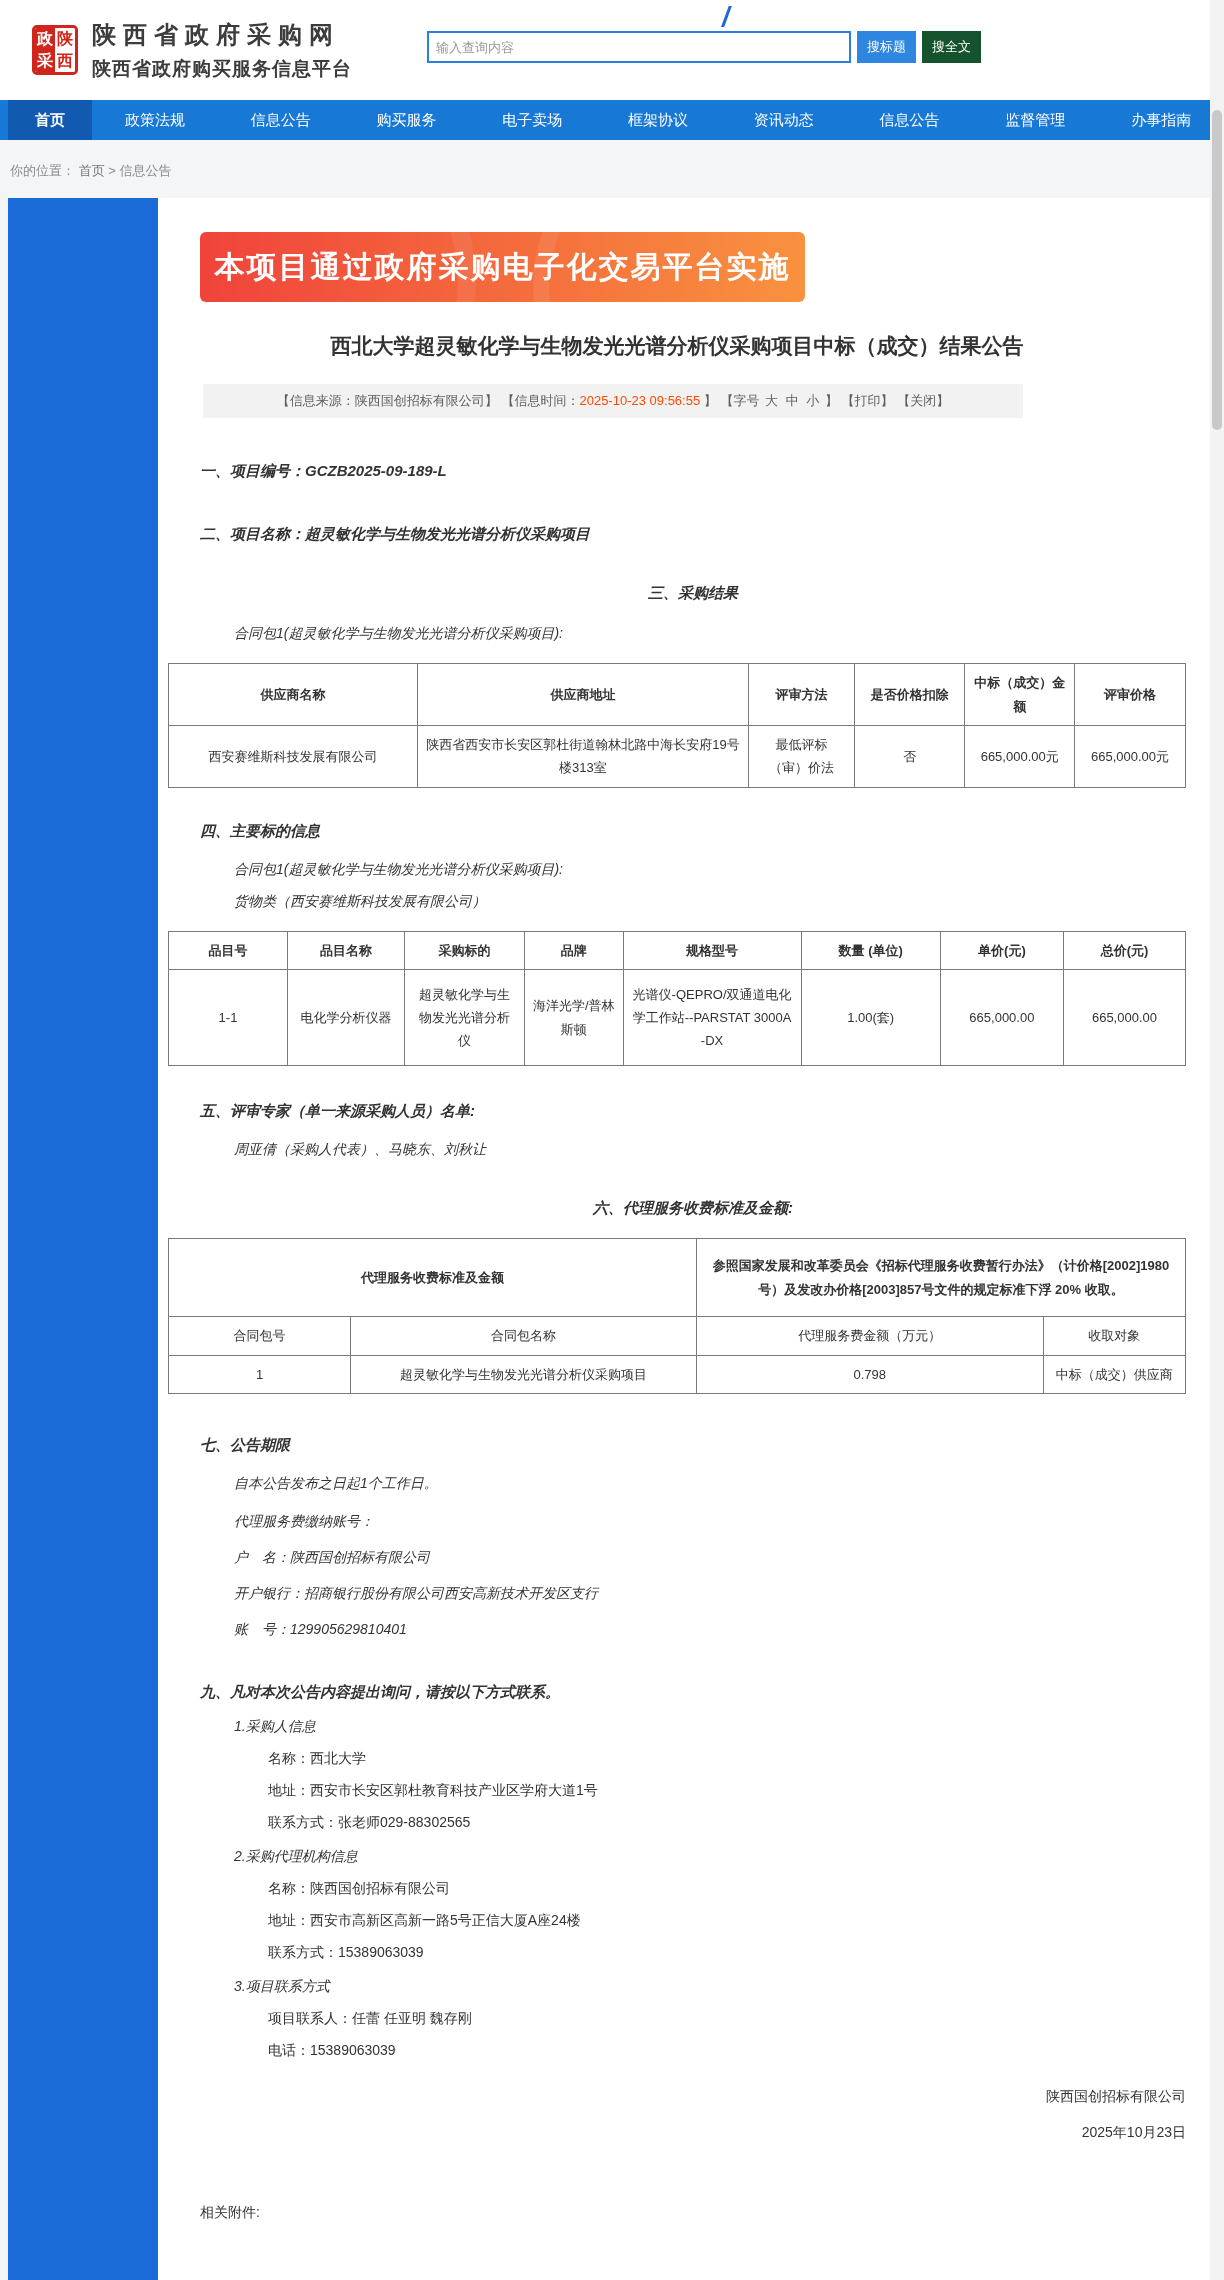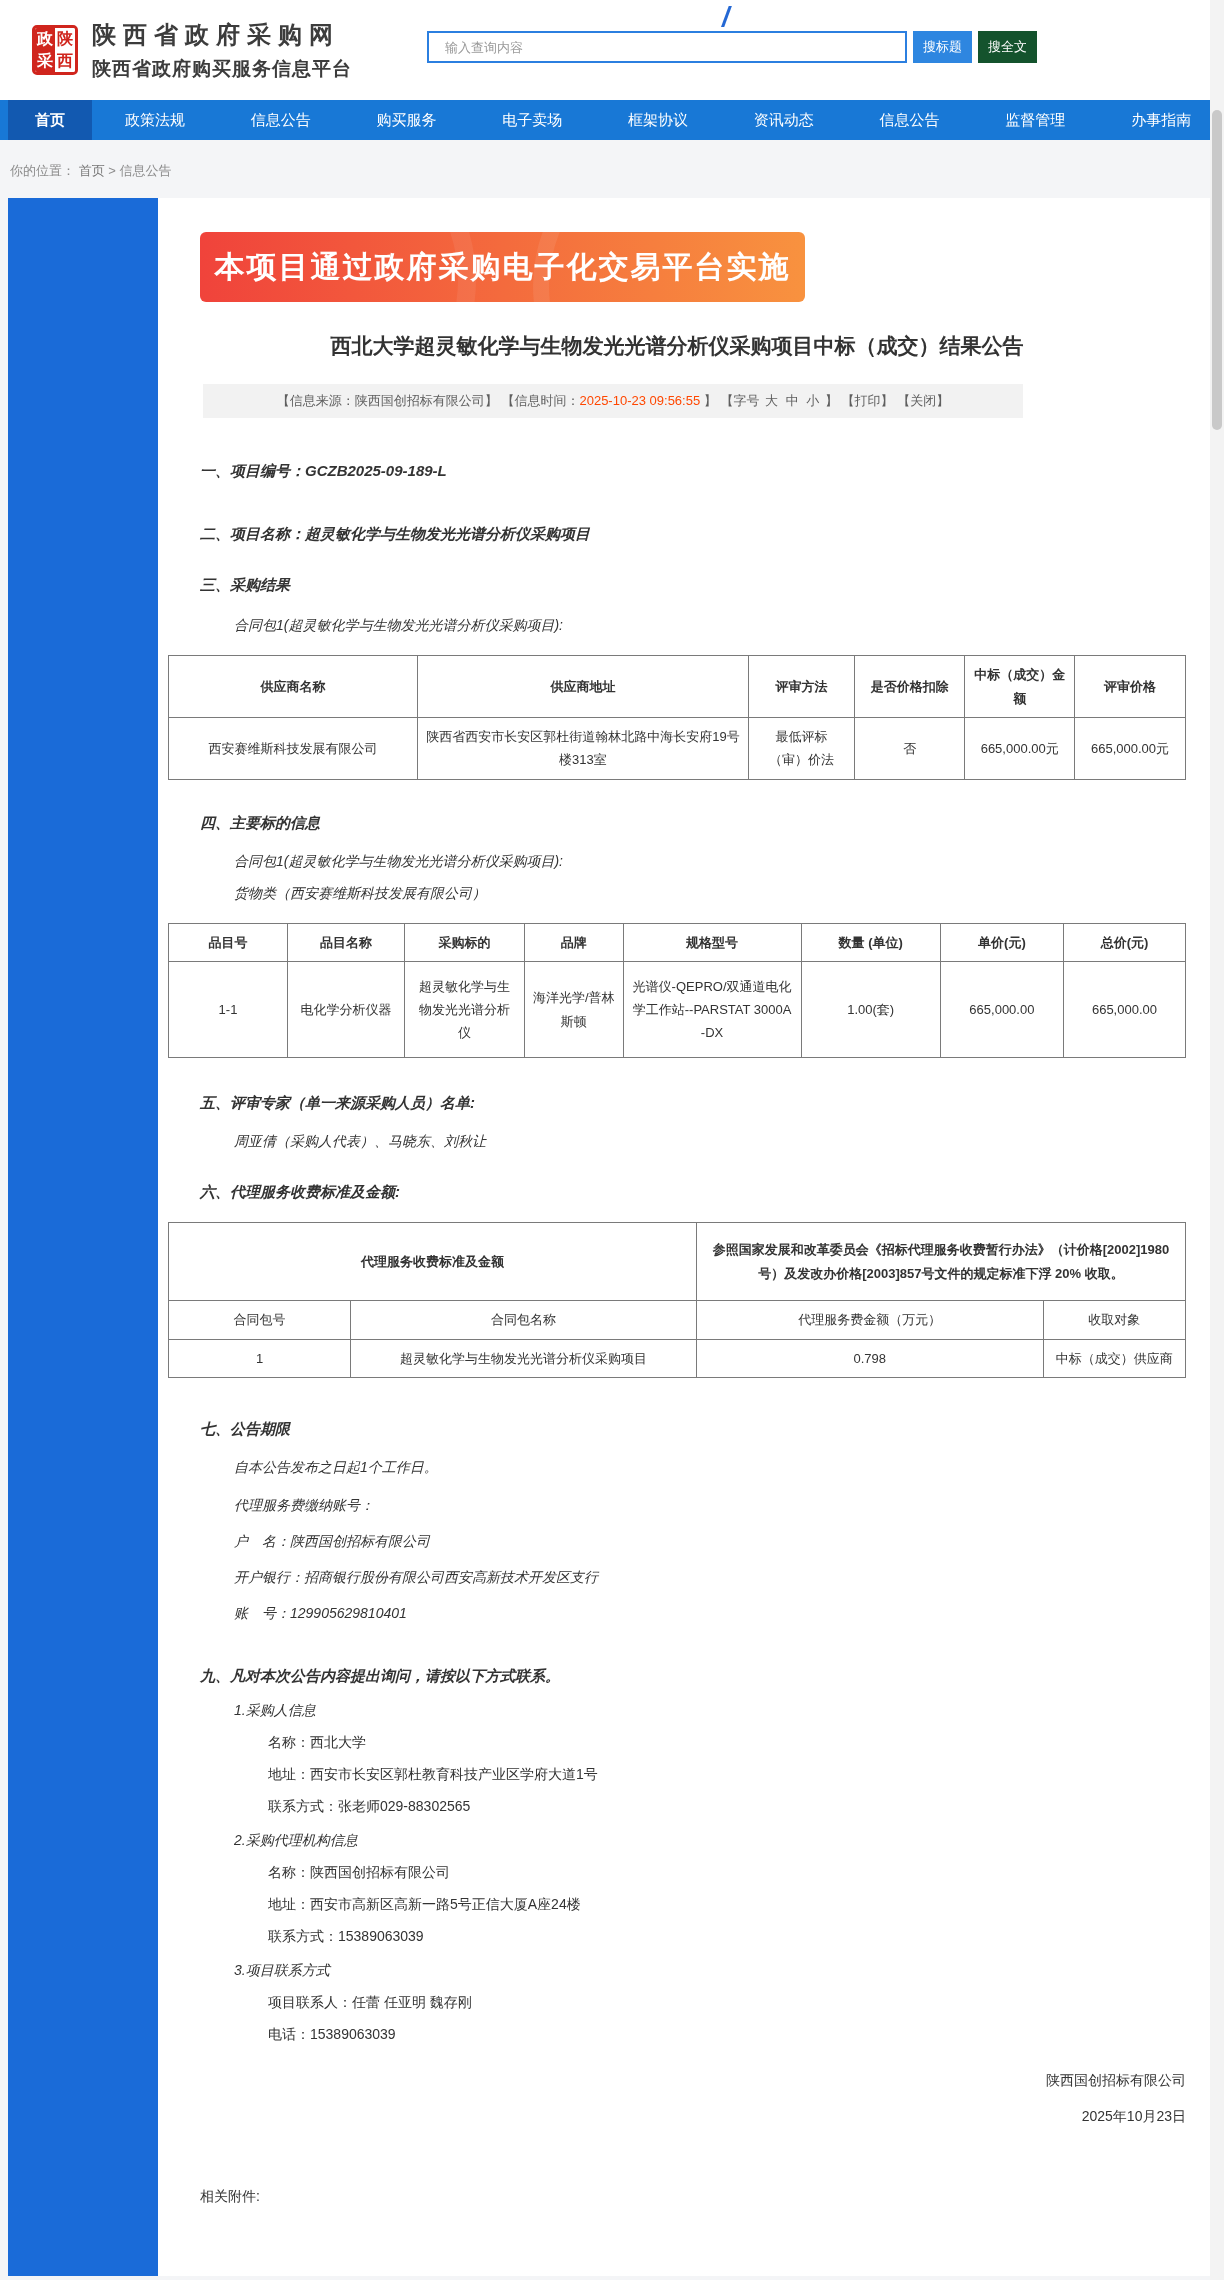--- a/index.html
+++ b/index.html
@@ -13,21 +13,21 @@
   .top-header { height:100px; position:relative; display:flex; align-items:center; padding-left:32px; background:#fff; }
   .logo-seal { width:46px; height:50px; border:3px solid #d0251d; border-radius:5px; display:grid;
                grid-template-columns:1fr 1fr; overflow:hidden; background:#fff; flex:0 0 auto; }
   .seal-cell { display:flex; align-items:center; justify-content:center; font-weight:bold; font-size:16px; line-height:1; }
   .seal-red   { background:#d0251d; color:#fff; }
   .seal-white { background:#fff; color:#d0251d; }
   .site-titles { margin-left:14px; }
   .site-title { font-size:24px; font-weight:bold; color:#3c3c3c; letter-spacing:7px; }
   .site-subtitle { font-size:19px; font-weight:bold; color:#3c3c3c; margin-top:5px; letter-spacing:1px; }
   .search-area { position:absolute; left:427px; top:31px; display:flex; align-items:center; }
-  .search-input { width:480px; height:32px; border:2px solid #2b7fe0; padding:0 16px; font-size:13px;
+  .search-input { width:424px; height:32px; border:2px solid #2b7fe0; padding:0 7px; font-size:13px;
                   color:#be185d; outline:none; font-family:inherit; }
   .search-input::placeholder { color:#9a9a9a; }
   .search-btn { height:32px; border:none; color:#fff; font-size:13px; padding:0 10px; margin-left:6px;
                 cursor:pointer; font-family:inherit; }
   .btn-search-title { background:#2e86e0; }
   .btn-search-full  { background:#14532d; }
   .slash-mark { position:absolute; left:722px; top:2px; color:#2468d4; font-size:27px; font-style:italic; font-weight:bold; }
   
   .main-nav { background:#1878d6; height:40px; display:flex; padding-left:8px; }
   .nav-item { line-height:40px; color:#fff; font-size:15px; text-align:center; flex:1; cursor:pointer; }
@@ -53,21 +53,21 @@
   .article-title { text-align:center; margin-top:30px; font-size:21px; font-weight:bold; color:#333; }
   .meta-bar { margin:24px 0 0 35px; width:820px; background:#f2f2f2; height:34px; line-height:34px;
               text-align:center; font-size:13px; color:#5f5f5f; white-space:nowrap; }
   .meta-bar .meta-time { color:#ff4700; }
   .meta-bar .meta-ctl { cursor:pointer; }
   .meta-bar .fs-opt { cursor:pointer; margin:0 2px; }
   
   .sec-heading { margin-left:32px; font-size:15px; font-weight:bold; color:#333;font-style:italic; }
   .sec-note    { margin-left:66px; font-size:14px; color:#333;font-style:italic; }
   .sec-detail  { margin-left:100px; font-size:14px; color:#333; }
-  .mt44 { margin-top:44px; } .mt42 { margin-top:42px; } .mt40 { margin-top:32px; }
+  .mt44 { margin-top:44px; } .mt42 { margin-top:42px; } .mt40 { margin-top:40px;text-align:center; }
   .mt36 { margin-top:36px; } .mt34 { margin-top:34px; }
   .mt22 { margin-top:22px; } .mt20 { margin-top:20px; } .mt18 { margin-top:18px; }
   .mt16 { margin-top:16px; } .mt14 { margin-top:14px; }
   
   table.gov { width:100%; border-collapse:collapse; table-layout:fixed; margin-top:20px; }
   table.gov th, table.gov td { border:1px solid #7a7a7a; text-align:center; font-size:13px;
       color:#333; padding:7px 8px; line-height:1.8; word-break:break-all; vertical-align:middle; }
   table.gov th { font-weight:bold; }
   table.gov td.plain { font-weight:normal; }
   .t1 th { height:62px; } .t1 td { height:58px; }

